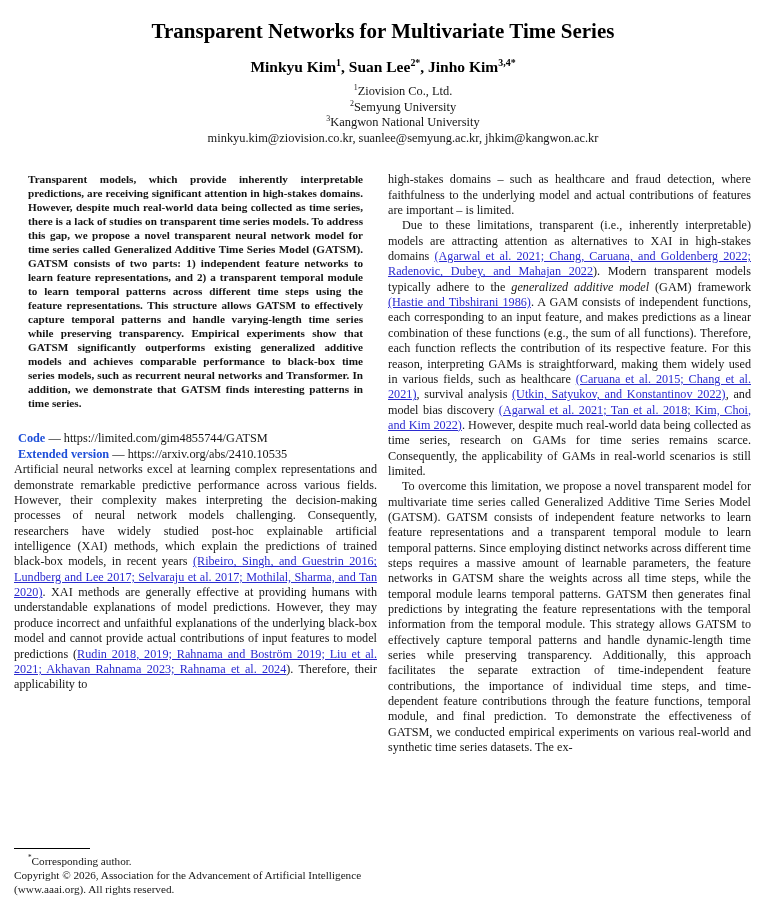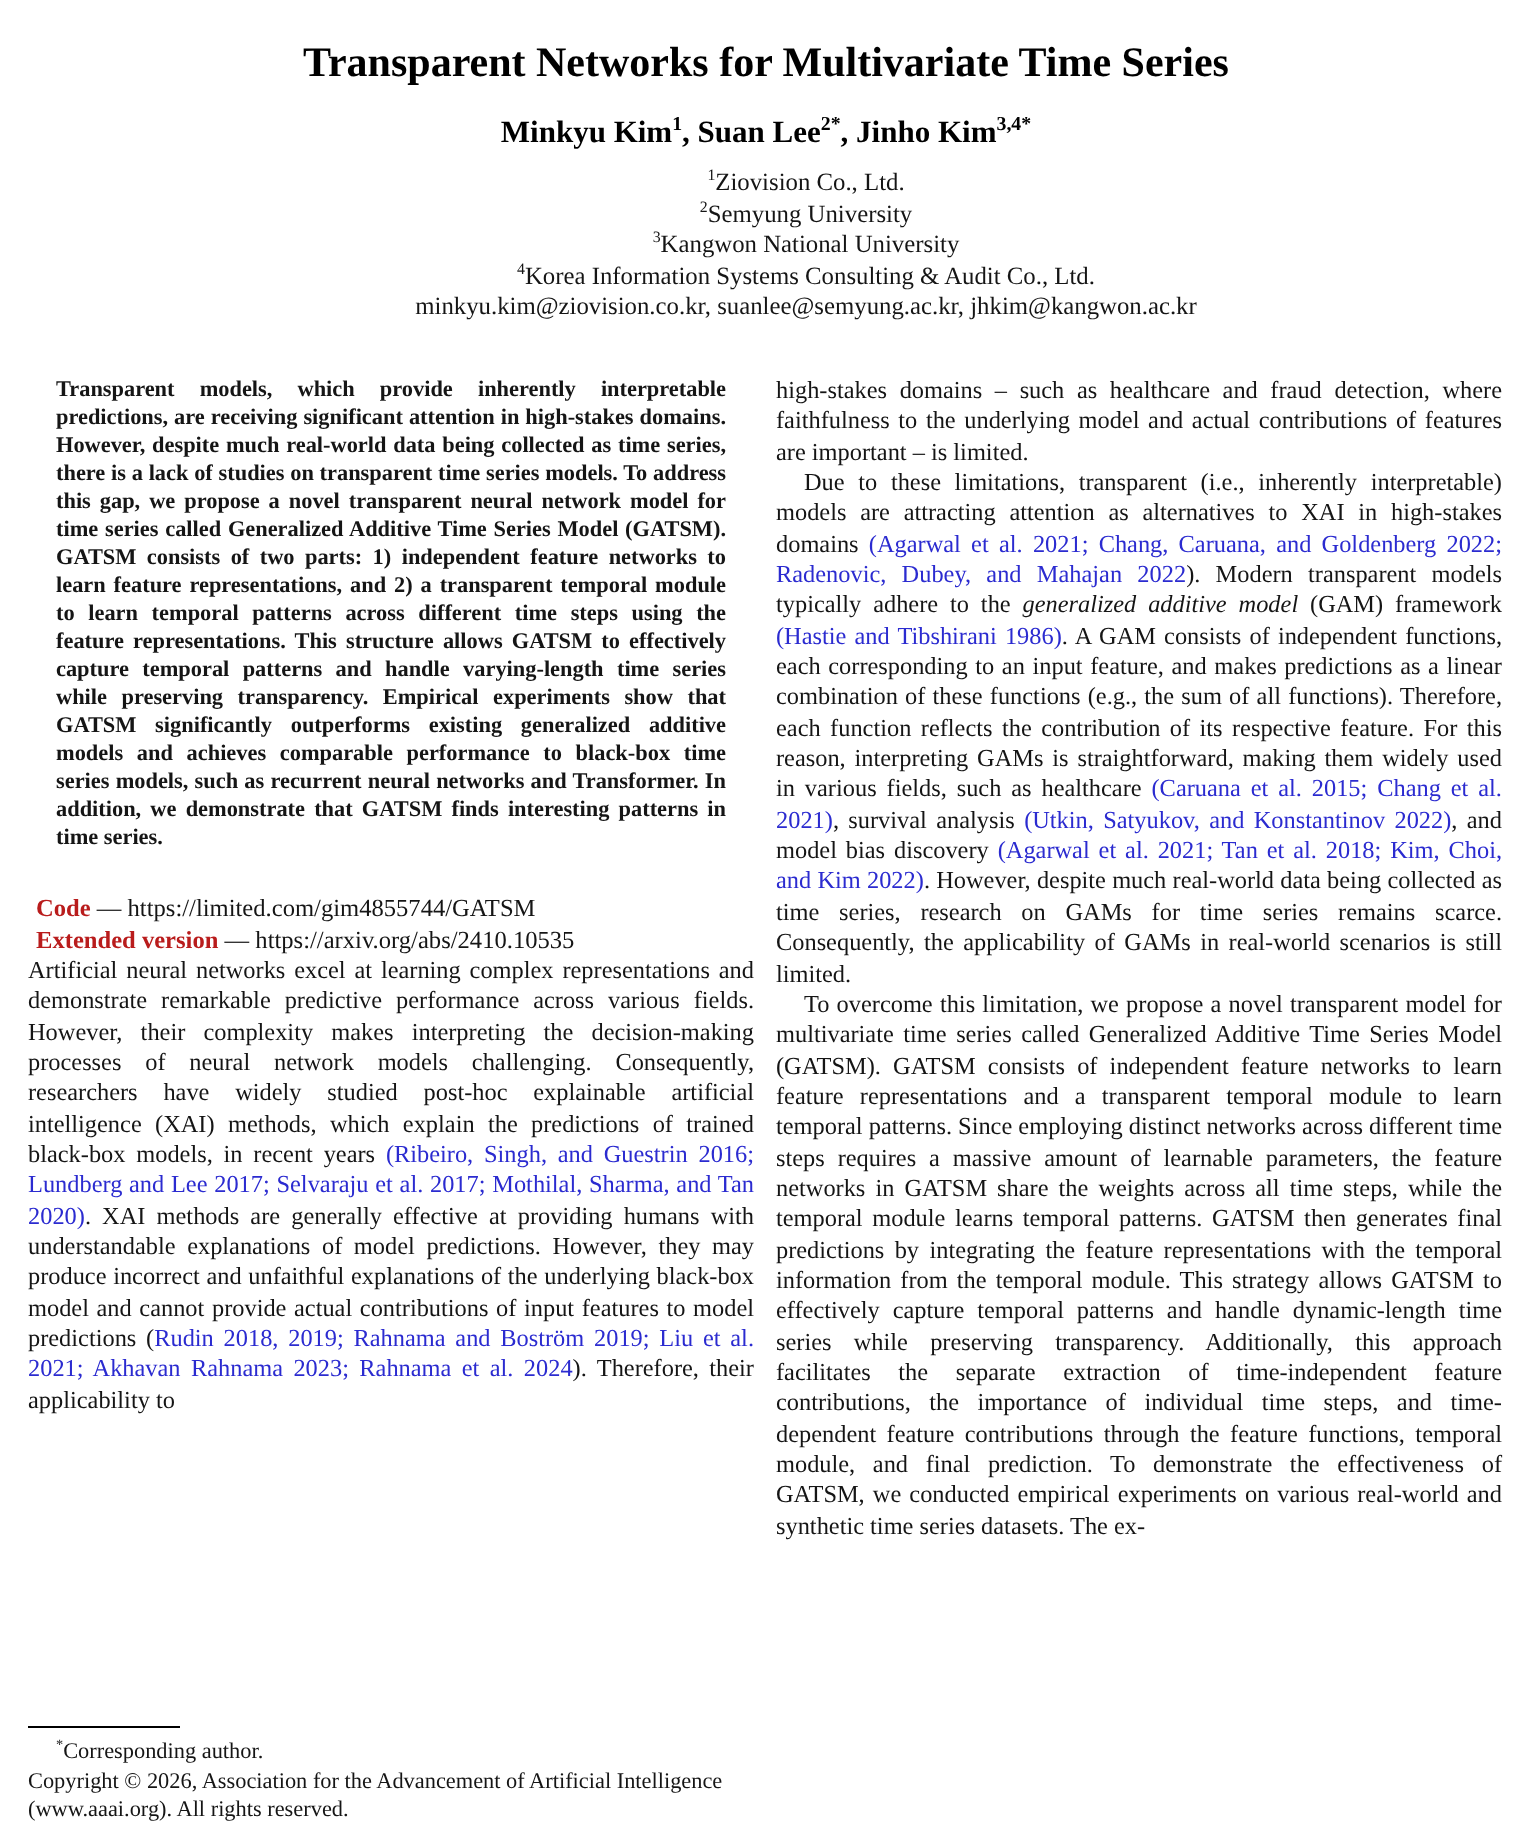--- a/index.html
+++ b/index.html
@@ -43,56 +43,56 @@
     margin-bottom:8px;color:#000;
   }
   .abstract-text{
     margin:0;
     font-size:11.2px;line-height:14px;
     text-align:justify;
     font-weight:bold;
   }
   .links-block{margin:20px 0 0 4px;}
   .link-line{font-size:12.3px;line-height:16px;}
-  .link-line b{color:#b91c1c;}
+  .link-line b{color:#1d4ed8;}
   h2{
     margin:22px 0 8px 0;
     text-align:center;
     font-size:15.5px;line-height:19px;
     font-weight:bold;color:#000;
   }
   .sec-num{margin-right:13px;}
   .body-p{
     margin:0;
     font-size:12.2px;line-height:15.35px;
     text-align:justify;
   }
   .indent{text-indent:14px;}
   .cite-link{
     color:var(--link-color,#2b2bd0);
+    text-decoration:underline;
     cursor:pointer;
   }
   .footnote{margin-top:auto;font-size:11.2px;line-height:14.2px;}
   .footnote-rule{width:76px;height:1px;background:#000;margin-bottom:5px;}
   .corresponding{text-indent:14px;}
 </style>
 </head>
 <body>
 
 <div class="page">
 
   <div class="title">Transparent Networks for Multivariate Time Series</div>
 
   <div class="authors"><span>Minkyu Kim</span><sup>1</sup><span>, Suan Lee</span><sup>2*</sup><span>, Jinho Kim</span><sup>3,4*</sup></div>
 
   <div class="affiliations">
     <div class="affil-line"><sup>1</sup><span>Ziovision Co., Ltd.</span></div>
     <div class="affil-line"><sup>2</sup><span>Semyung University</span></div>
     <div class="affil-line"><sup>3</sup><span>Kangwon National University</span></div>
-    <div class="affil-line"><sup>4</sup><span>Korea Information Systems Consulting &amp; Audit Co., Ltd.</span></div>
     <div class="affil-line">minkyu.kim@ziovision.co.kr, suanlee@semyung.ac.kr, jhkim@kangwon.ac.kr</div>
   </div>
 
   <div class="columns">
 
     <div class="col col-left">
 
       <div class="abstract">
         <p class="abstract-text">Transparent models, which provide inherently interpretable predictions, are receiving significant attention in high-stakes domains. However, despite much real-world data being collected as time series, there is a lack of studies on transparent time series models. To address this gap, we propose a novel transparent neural network model for time series called Generalized Additive Time Series Model (GATSM). GATSM consists of two parts: 1) independent feature networks to learn feature representations, and 2) a transparent temporal module to learn temporal patterns across different time steps using the feature representations. This structure allows GATSM to effectively capture temporal patterns and handle varying-length time series while preserving transparency. Empirical experiments show that GATSM significantly outperforms existing generalized additive models and achieves comparable performance to black-box time series models, such as recurrent neural networks and Transformer. In addition, we demonstrate that GATSM finds interesting patterns in time series.</p>
       </div>

